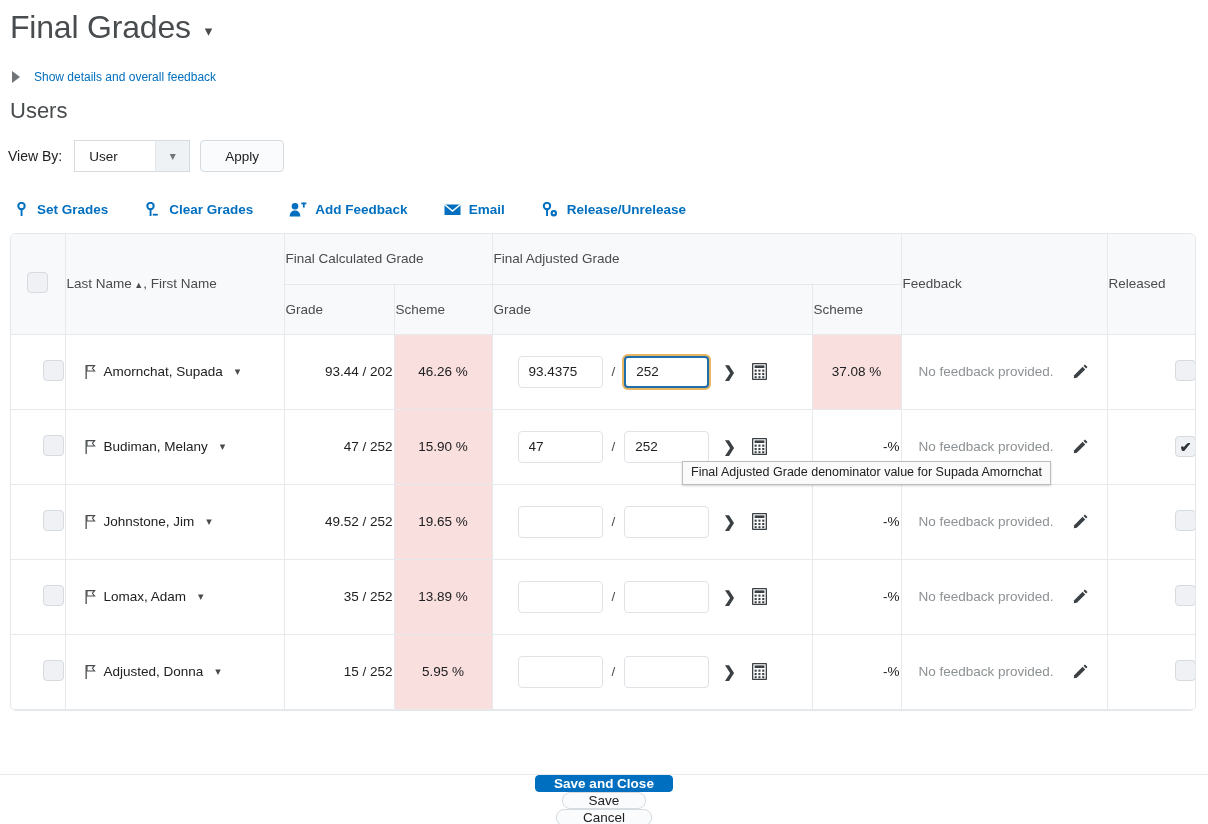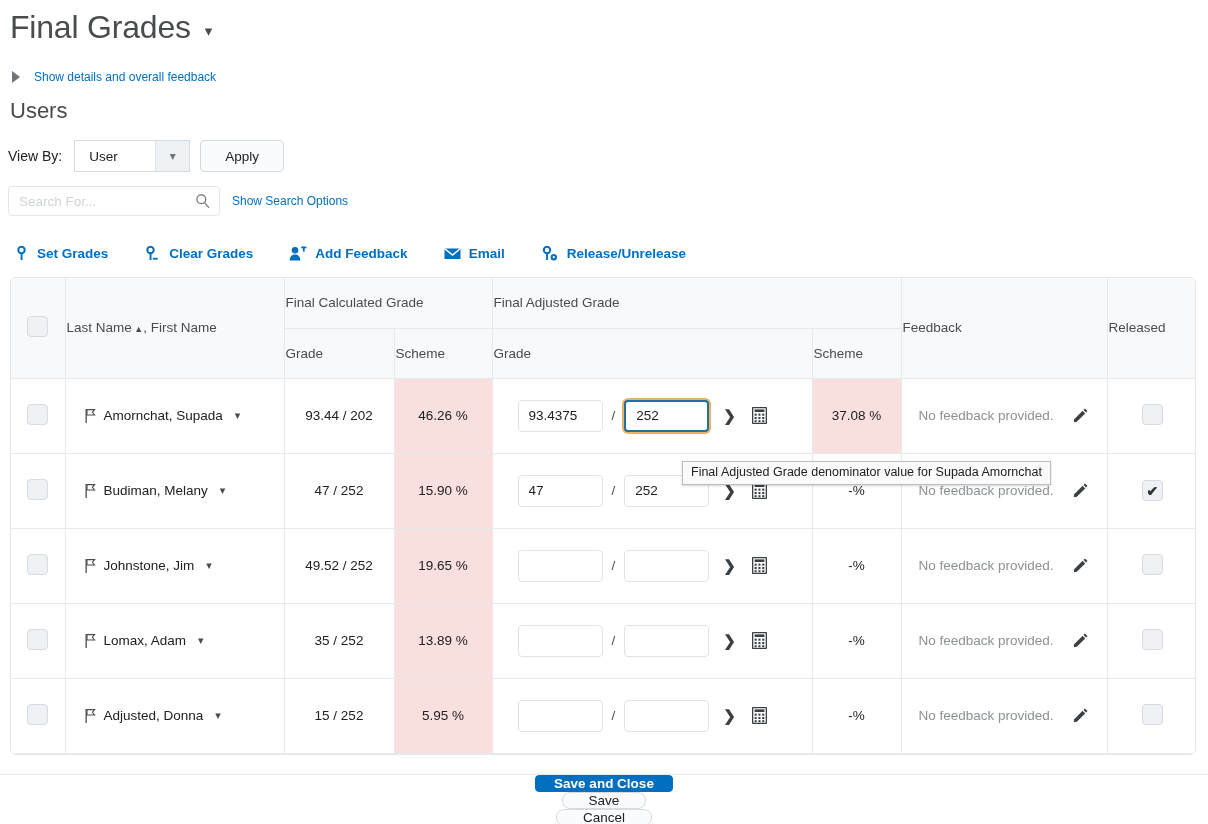--- a/index.html
+++ b/index.html
@@ -134,21 +134,21 @@
   col.c-chk   { width: 54px; }
   col.c-name  { width: 219px; }
   col.c-fcg   { width: 110px; }
   col.c-fcs   { width: 98px; }
   col.c-fag   { width: 320px; }
   col.c-fas   { width: 89px; }
   col.c-fb    { width: 206px; }
   col.c-rel   { width: 90px; }
 
   tbody td { height: 75px; background: #fff; font-size: 13.5px; color: #202122;}
-  td.center { text-align: center; }
+  td.center { text-align: right; }
   td.pink { background: #fadfdf; text-align: center; color: #202122; }
   th.pinkh { background: #f8f9fb; }
 
   .chk {
     width: 21px; height: 21px; border: 1px solid #d6dbdf; border-radius: 4px;
     background: #eff1f4; display: inline-flex; align-items: center;
     justify-content: center; cursor: pointer; position: relative;
   }
   .chk .tick { font-size: 14px; color: #2e3436; line-height: 1; font-weight:700; }
 
@@ -245,32 +245,20 @@
 
   <div class="filter-row">
     <span class="viewby-label">View By:</span>
     <div class="select-box">
       <div class="select-val">User</div>
       <div class="select-arrow">▾</div>
     </div>
     <button class="btn">Apply</button>
   </div>
 
-  <div class="search-row">
-    <div class="search-box">
-      <input type="text" placeholder="Search For..." style="">
-      <span class="mag">
-        <svg width="16" height="16" viewBox="0 0 16 16">
-            <circle cx="6.3" cy="6.3" r="4.4" fill="none" stroke="#6e7477" stroke-width="1.3"></circle>
-            <line x1="9.6" y1="9.9" x2="14" y2="14.6" stroke="#6e7477" stroke-width="1.3"></line>
-          </svg>
-      </span>
-    </div>
-    <a class="link">Show Search Options</a>
-  </div>
 
   <div class="actionbar">
     <div class="action">
       <span>
         <svg width="15" height="15" viewBox="0 0 15 15">
             <circle cx="7.5" cy="4" r="3.2" fill="none" stroke="#006fbf" stroke-width="2"></circle>
             <rect x="6.6" y="6.8" width="1.9" height="7.2" fill="#006fbf"></rect>
           </svg>
       </span>
       <span>Set Grades</span>

